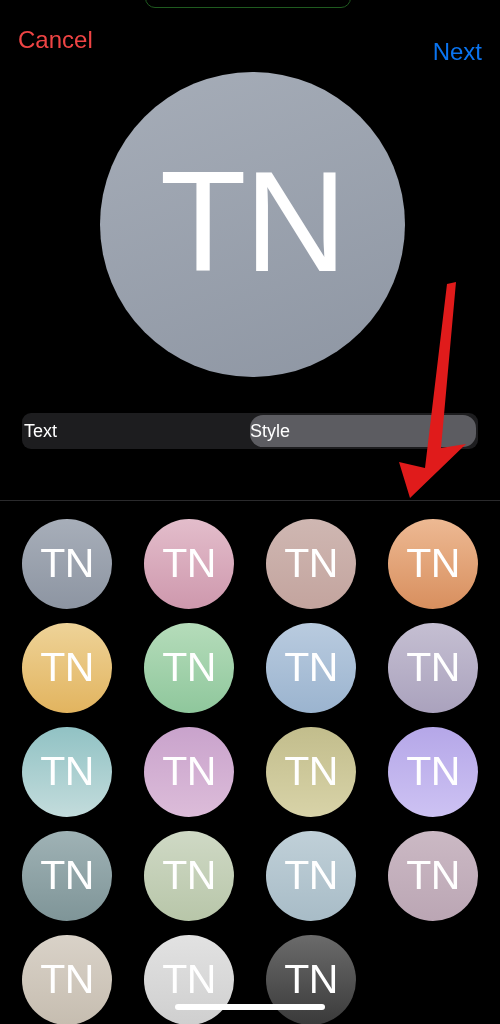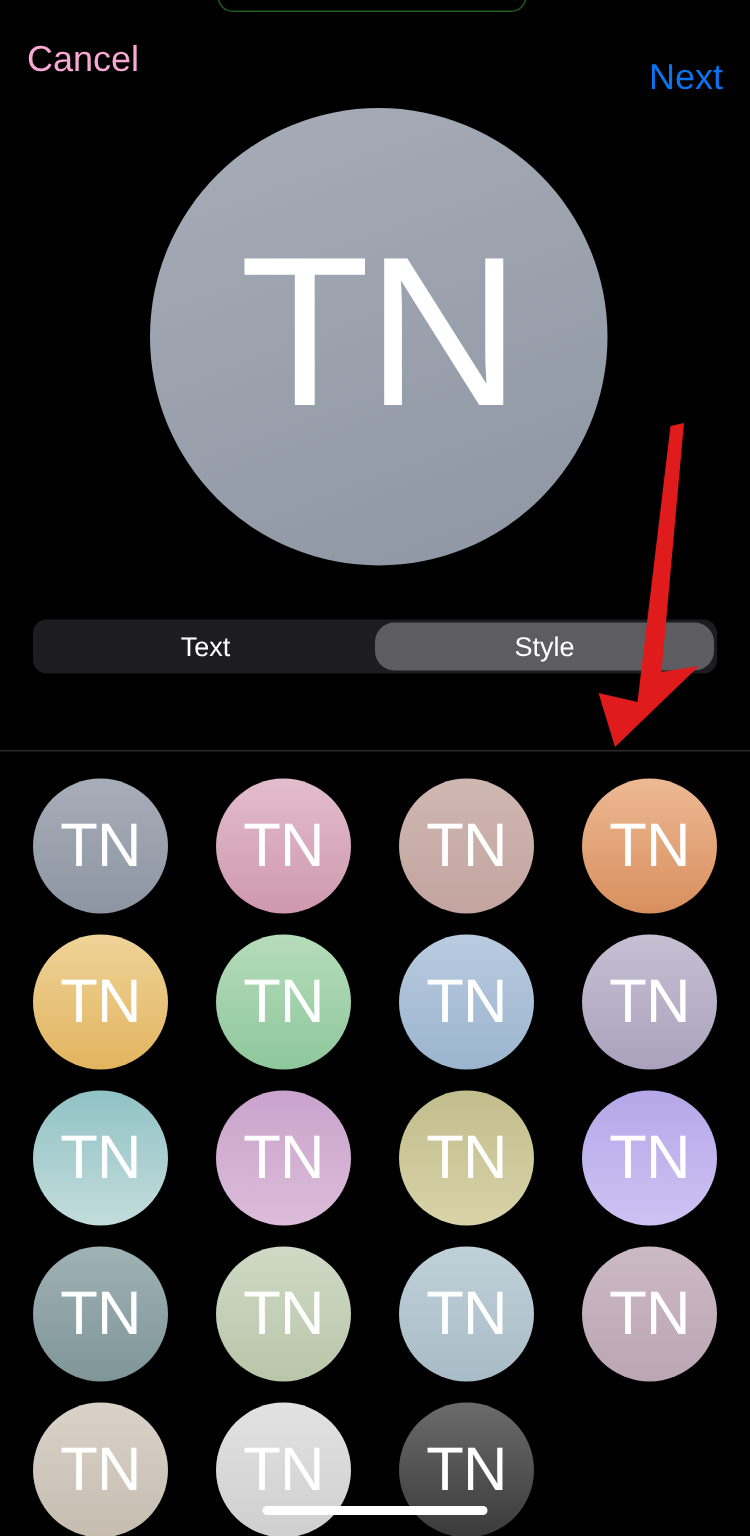--- a/index.html
+++ b/index.html
@@ -74,21 +74,20 @@
     width:456px; height:36px;
     background:#1d1d1f;
     border-radius:9px;
     display:flex;
     padding:2px;
   }
   .seg {
     flex:1;
     display:flex;
     align-items:center;
-    justify-content:center;
     border-radius:7px;
     color:#ffffff;
     font-size:18px;
     cursor:pointer;
     user-select:none;
   }
   .seg.active { background:#5c5c61;border-radius:13px; }
 
   
   #divider {
@@ -141,21 +140,21 @@
   }
 </style>
 </head>
 <body>
 
 <div id="screen">
 
   <div id="rec-pill" style="border-color: rgb(31, 90, 31);"></div>
 
   <div id="navbar">
-    <button class="nav-btn" id="cancel-btn" style="color: #f9a8d4;">Cancel</button>
+    <button class="nav-btn" id="cancel-btn" style="color: #ef4444;">Cancel</button>
     <button class="nav-btn" id="next-btn" style="color: rgb(10, 116, 240); margin-top: 12px;">Next</button>
   </div>
 
   <div id="hero-avatar" style="background: linear-gradient(160deg, rgb(166, 173, 184) 0%, rgb(142, 150, 163) 100%);">
     <span class="initials">TN</span>
   </div>
 
   <div id="segmented" style="background: rgb(29, 29, 31);">
     <div class="seg">
       <span>Text</span>

